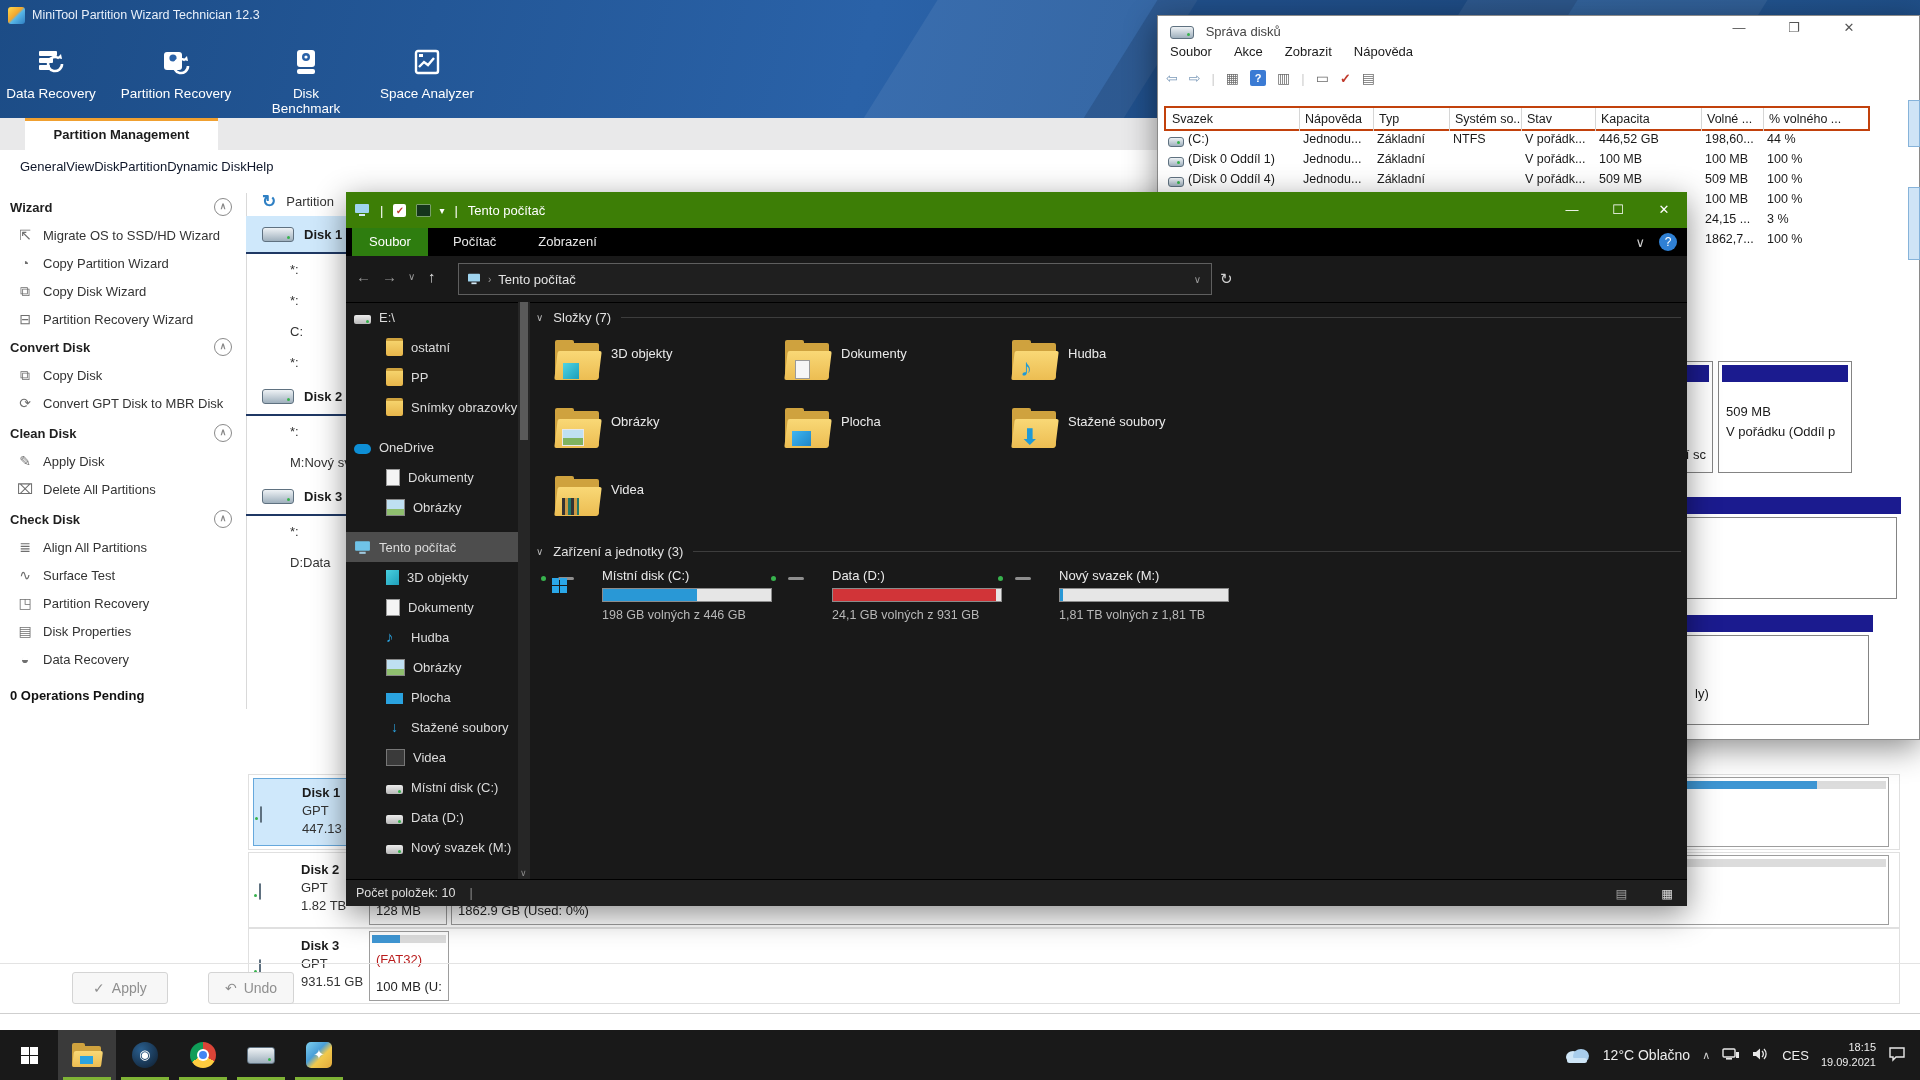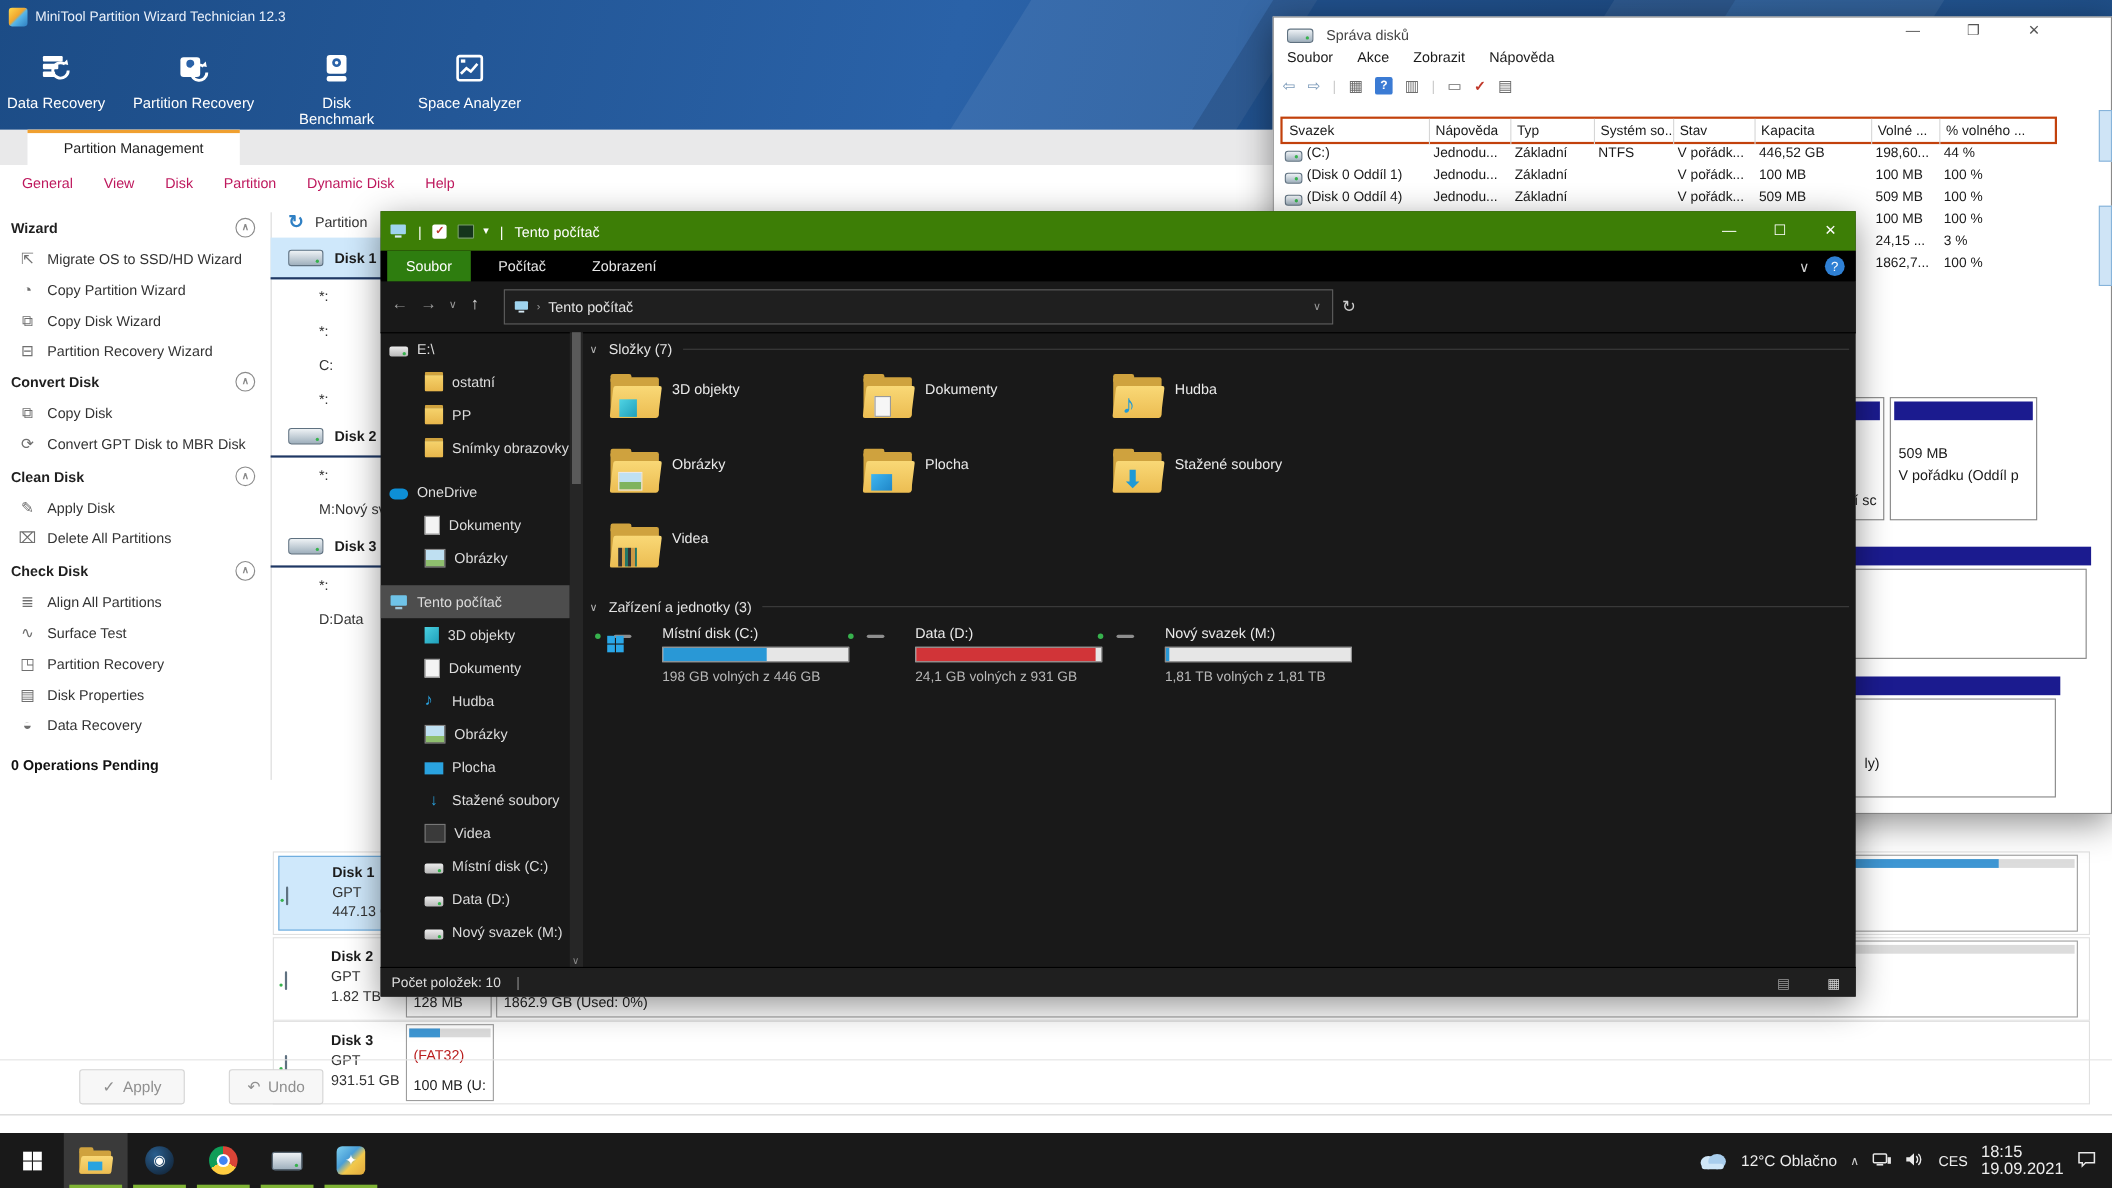--- a/index.html
+++ b/index.html
@@ -10,22 +10,22 @@
   
   .mt-head{left:0;top:0;width:1920px;height:118px;
     background:linear-gradient(105deg,#1c4c86 0%,#2a62a8 45%,#1f4e86 100%);overflow:hidden}
   .mt-diag{position:absolute;background:rgba(255,255,255,.07);transform:skewX(-32deg)}
   .mt-diag2{position:absolute;background:rgba(6,20,50,.18);transform:skewX(-32deg)}
   .mt-title{color:#e9f0fa;font-size:12.5px}
   .mt-toolbtn{position:absolute;top:46px;text-align:center;color:#fff;font-size:13.5px;cursor:default}
   .mt-toolbtn svg{display:block;margin:0 auto 8px}
   .mt-tabstrip{left:0;top:118px;width:1920px;height:32px;background:#e9e9ea;border-bottom:1px solid #dcdcdc}
   .mt-tab{position:absolute;left:25px;top:0;width:193px;height:32px;background:#fff;
-    border-top:3px solid #f0a030;box-sizing:border-box;text-align:center;line-height:28px;font-weight:normal;color:#1c1c1c}
-  .mt-menu{left:0;top:150px;width:1920px;height:32px;background:#fff;display:flex;align-items:center;gap:28px;padding-left:20px;box-sizing:border-box;color:#be185d}
+    border-top:3px solid #f0a030;box-sizing:border-box;text-align:center;line-height:28px;font-weight:bold;color:#1c1c1c}
+  .mt-menu{left:0;top:150px;width:1920px;height:32px;background:#fff;display:flex;align-items:center;padding-left:20px;box-sizing:border-box;color:#0f172a}
   .mt-body{left:0;top:182px;width:1920px;height:848px;background:#fff}
   .mt-side{position:absolute;left:0;top:11px;width:246px;border-right:1px solid #d9d9d9}
   .mt-sec-h{height:28px;display:flex;align-items:center;font-weight:bold;color:#1f1f1f;padding:0 14px 0 10px}
   .mt-sec-h .sp{flex:1}
   .chev-c{width:16px;height:16px;border:1px solid #8a8a8a;border-radius:50%;color:#8a8a8a;
     font-size:9px;line-height:15px;text-align:center}
   .mt-item{height:28px;display:flex;align-items:center;gap:9px;padding-left:16px;color:#333}
   .mt-item .gl{width:18px;text-align:center;color:#6f6f6f;font-size:14px}
   .mt-pending{height:28px;display:flex;align-items:center;font-weight:bold;color:#111;padding-left:10px;margin-top:8px}
   
@@ -87,21 +87,21 @@
   .wlogo i{background:#2aa7e8}
   .mag{width:9px;height:9px;border:2px solid #a9a9a9;border-radius:50%;position:relative;flex:0 0 auto}
   .mag:after{content:'';position:absolute;width:7px;height:2px;background:#a9a9a9;transform:rotate(45deg);right:-6px;bottom:-2px}
   
   .tb{left:0;top:1030px;width:1920px;height:50px;background:#191919;display:flex;align-items:center;z-index:50}
   .tb-slot{width:58px;height:50px;display:flex;align-items:center;justify-content:center;position:relative}
   .tb-under{position:absolute;left:5px;right:5px;bottom:0;height:3px}
   .startgrid{display:grid;grid-template-columns:8px 8px;grid-template-rows:8px 8px;gap:1px}
   .startgrid i{background:#fff}
   .tray{margin-left:auto;display:flex;align-items:center;gap:12px;padding-right:14px;color:#eee}
-  .clock{font-size:15px;line-height:15px}
+  .clock{text-align:right;font-size:11px;line-height:15px}
 </style>
 </head>
 <body>
 
 <div class="abs mt-head">
   <div class="mt-diag" style="left:900px;top:-20px;width:260px;height:160px"></div>
   <div class="mt-diag2" style="left:1120px;top:-20px;width:420px;height:160px"></div>
   <div class="mt-diag" style="left:1430px;top:-20px;width:300px;height:160px"></div>
   <div class="abs" style="left:8px;top:7px;width:17px;height:17px;border-radius:3px;background:linear-gradient(135deg,#ffd94d 0%,#f0a62f 45%,#58b7e8 55%,#2f7fc2 100%)"></div>
   <div class="abs mt-title" style="left:32px;top:8px">MiniTool Partition Wizard Technician 12.3</div>

